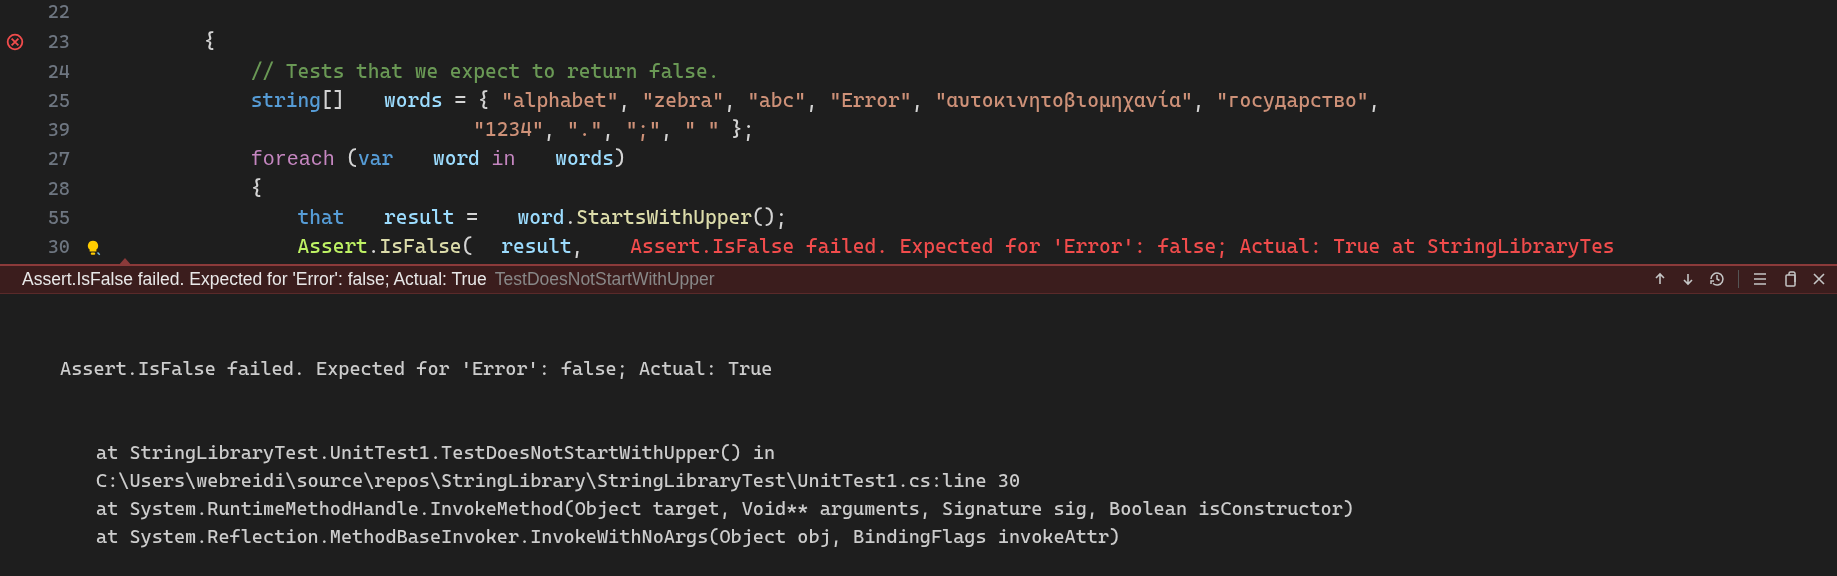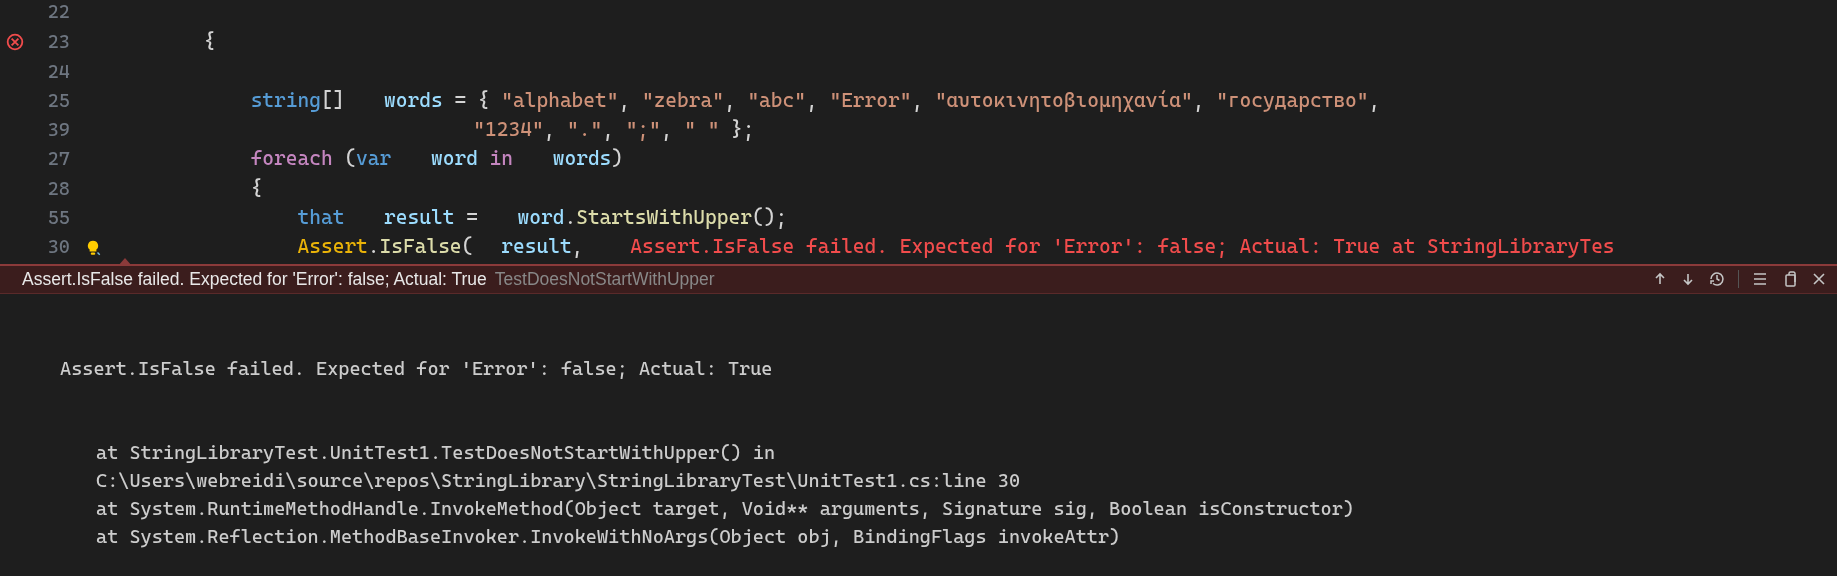--- a/index.html
+++ b/index.html
@@ -71,27 +71,27 @@
     position: absolute;
     left: 84px;
     top: 4px;
     width: 18px; height: 18px;
   }
   .code-content {
     padding-left: 22px;
     white-space: pre;
   }
   .kw   { color: var(--keyword); }
-  .kw2  { color: var(--keyword2); }
+  .kw2  { color: var(--keyword2); font-family: Liberation Mono, monospace; }
   .str  { color: var(--string); }
   .mth  { color: var(--method); }
   .id   { color: var(--ident); margin-left: 28px; }
   .cmt  { color: var(--comment); }
   .pn   { color: var(--brace); }
-  .cls  { color: #eab308; }
+  .cls  { color: #bef264; }
   .err-inline { color: var(--error-red); }
 
   .error-pointer {
     height: 8px;
     position: relative;
     border-bottom: 2px solid var(--divider);
   }
   .error-pointer::before {
     content: "";
     position: absolute;
@@ -136,21 +136,21 @@
 <body>
 
 <div class="editor">
 
   <div class="code-area" id="code-area">
       <div class="code-line"><div class="gutter">22</div></div>
       <div class="code-line"><div class="gutter"><svg class="error-glyph" viewBox="0 0 16 16">
             <circle cx="8" cy="8" r="6.5" fill="none" stroke="#f14c4c" stroke-width="1.6"></circle>
             <path d="M5 5 L11 11 M11 5 L5 11" stroke="#f14c4c" stroke-width="1.6"></path>
           </svg>23</div><div class="code-content"><span>        </span><span class="pn">{</span></div></div>
-      <div class="code-line"><div class="gutter">24</div><div class="code-content"><span>            </span></div></div>
+      <div class="code-line"><div class="gutter">24</div><div class="code-content"><span>            </span><span class="cmt">// Tests that we expect to return false.</span></div></div>
       <div class="code-line"><div class="gutter">25</div><div class="code-content"><span>            </span><span class="kw">string</span><span class="pn">[] </span><span class="id">words</span><span class="pn"> = { </span><span class="str">"alphabet"</span><span class="pn">, </span><span class="str">"zebra"</span><span class="pn">, </span><span class="str">"abc"</span><span class="pn">, </span><span class="str">"Error"</span><span class="pn">, </span><span class="str">"αυτοκινητοβιομηχανία"</span><span class="pn">, </span><span class="str">"государство"</span><span class="pn">,</span></div></div>
       <div class="code-line"><div class="gutter">39</div><div class="code-content"><span>                               </span><span class="str">"1234"</span><span class="pn">, </span><span class="str">"."</span><span class="pn">, </span><span class="str">";"</span><span class="pn">, </span><span class="str">" "</span><span class="pn"> };</span></div></div>
       <div class="code-line"><div class="gutter">27</div><div class="code-content"><span>            </span><span class="kw2">foreach</span><span class="pn"> (</span><span class="kw">var</span><span> </span><span class="id">word</span><span> </span><span class="kw2">in</span><span> </span><span class="id">words</span><span class="pn">)</span></div></div>
       <div class="code-line"><div class="gutter">28</div><div class="code-content"><span>            </span><span class="pn">{</span></div></div>
       <div class="code-line"><div class="gutter">55</div><div class="code-content"><span>                </span><span class="kw">that</span><span> </span><span class="id">result</span><span class="pn"> = </span><span class="id">word</span><span class="pn">.</span><span class="mth">StartsWithUpper</span><span class="pn">();</span></div></div>
       <div class="code-line"><div class="gutter"><svg class="bulb" viewBox="0 0 16 16">
             <path d="M8 1.5a4.5 4.5 0 0 0-3 7.9V11h6V9.4a4.5 4.5 0 0 0-3-7.9z" fill="#ffcc00"></path>
             <rect x="6" y="12" width="4" height="2" rx="1" fill="#ffcc00"></rect>
             <path d="M12 12l2 2" stroke="#7bd" stroke-width="1.3"></path>
           </svg>30</div><div class="code-content"><span>                </span><span class="cls">Assert</span><span class="pn">.</span><span class="mth">IsFalse</span><span class="pn">(</span><span class="id">result</span><span class="pn">,</span><span>    </span><span class="err-inline">Assert.IsFalse failed. Expected for 'Error': false; Actual: True at StringLibraryTes</span></div></div>

